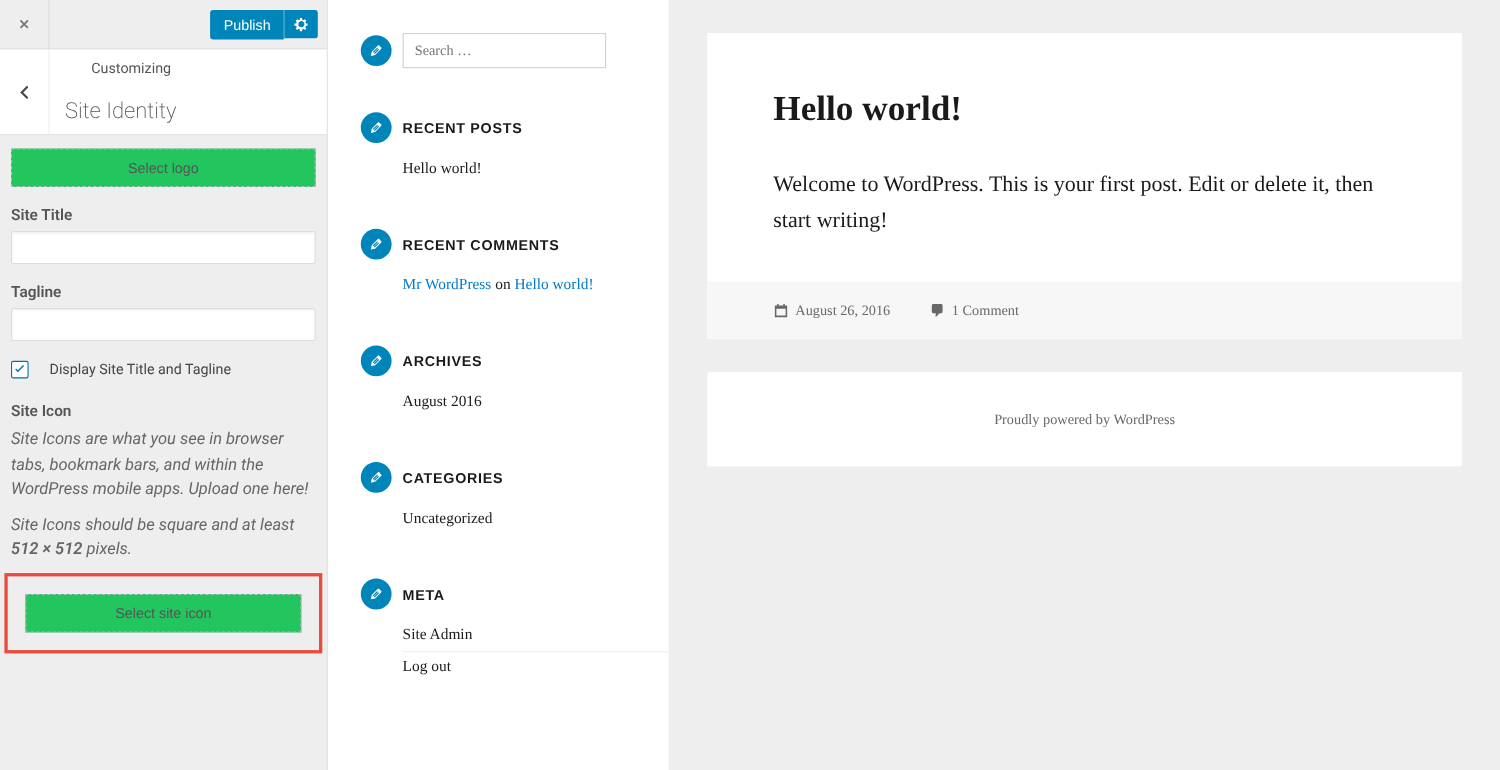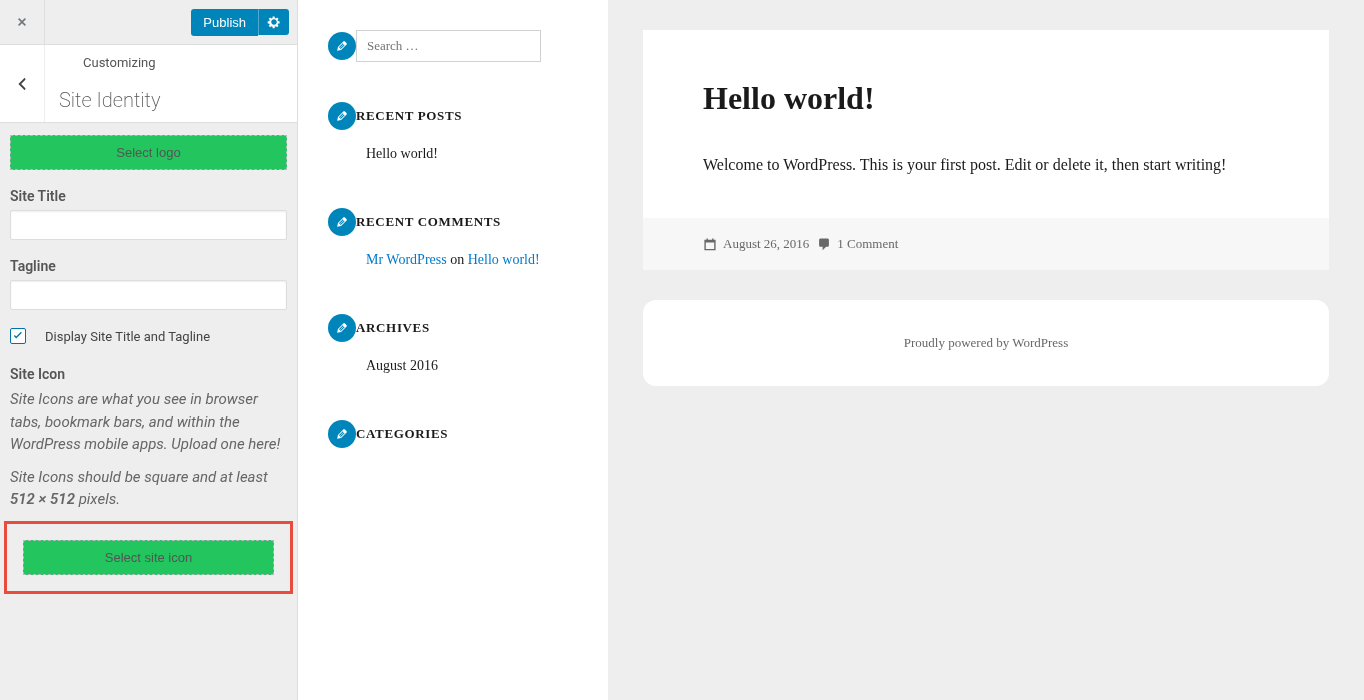--- a/index.html
+++ b/index.html
@@ -31,41 +31,41 @@
 .help-text strong { font-weight: 600; }
 .highlight-box { border: 3px solid #e74c3c; padding: 16px; margin: 0 -6px; }
 
 
 .preview { flex: 1; background: #eee; display: flex; overflow: hidden; }
 .preview-inner { flex: 1; display: flex; padding: 0; }
 
 
 .widget-sidebar { width: 310px; background: #fff; padding: 30px 0 30px 30px; }
 .widget { margin-bottom: 40px; }
-.widget-header { display: flex; align-items: center; margin-bottom: 10px; }
+.widget-header { display: flex; align-items: center; gap: 10px; margin-bottom: 10px; }
 .edit-icon { width: 28px; height: 28px; border-radius: 50%; background: #0085ba; display: flex; align-items: center; justify-content: center; flex-shrink: 0; cursor: pointer; }
 .edit-icon svg { width: 14px; height: 14px; fill: #fff; }
-.widget-title { font-family: Liberation Serif, serif; font-size: 13px; font-weight: 700; letter-spacing: 0.05em; color: #1a1a1a; }
+.widget-title { font-family: Liberation Sans, sans-serif; font-size: 13px; font-weight: 700; letter-spacing: 0.05em; color: #1a1a1a; }
 .search-input { border: 1px solid #d1d1d1; padding: 7px 10px; font-size: 13px; color: #686868; width: 185px; font-family: Georgia, serif; }
 .widget-list { list-style: none; margin-left: 38px; }
 .widget-list li { font-family: Georgia, serif; font-size: 14px; color: #1a1a1a; padding: 6px 0; border-top: 1px solid #eee; }
 .widget-list li:first-child { border-top: none; }
 .widget-list a { color: #007acc; text-decoration: none; }
 .comment-text { color: #1a1a1a; }
 
 
 .main-content { flex: 1; background: #eee; padding: 30px 35px; }
 .post-card { background: #fff; }
 .post-body { padding: 50px 60px 40px; }
 .post-title { font-family: Georgia, serif; font-size: 32px; font-weight: 700; color: #1a1a1a; margin-bottom: 35px; }
-.post-text { font-family: Georgia, serif; font-size: 16px; color: #1a1a1a; line-height: 1.6; }
-.post-meta { background: #f7f7f7; padding: 18px 60px; display: flex; align-items: center; gap: 8px; font-family: Georgia, serif; font-size: 13px; color: #686868; }
+.post-text { font-family: Georgia, serif; font-size: 20px; color: #1a1a1a; line-height: 1.6; }
+.post-meta { background: #f7f7f7; padding: 18px 60px; display: flex; align-items: center; gap: 36px; font-family: Georgia, serif; font-size: 13px; color: #686868; }
 .meta-item { display: flex; align-items: center; gap: 6px; }
 .meta-icon { width: 14px; height: 14px; fill: #686868; }
-.footer-card { background: #fff; margin-top: 30px; padding: 35px; text-align: center; font-family: Georgia, serif; font-size: 13px; color: #686868; border-radius: 13px; }
+.footer-card { background: #fff; margin-top: 30px; padding: 35px; text-align: center; font-family: Georgia, serif; font-size: 13px; color: #686868; }
 </style>
 </head>
 <body>
 
 <div class="app">
 
   <aside class="customizer">
     <div class="cust-header">
       <div class="close-btn">
         <svg viewBox="0 0 20 20" width="16" height="16" fill="currentColor">
@@ -182,22 +182,39 @@
 
         <div class="widget">
           <div class="widget-header">
             <div class="edit-icon">
                 <svg viewBox="0 0 20 20">
                   <path d="M13.89 3.39l2.71 2.72c.46.46.42 1.24.03 1.64l-8.01 8.02-5.56 1.16 1.16-5.58 8.01-8.02c.41-.39 1.21-.4 1.66.06zm-2.73 2.79l-5.59 5.61 1.11 1.11 5.54-5.65-1.06-1.07zm-2.97 8.23l5.58-5.6-1.07-1.08-5.59 5.6 1.08 1.08z"></path>
                 </svg>
               </div>
             <div class="widget-title">CATEGORIES</div>
           </div>
-        </div>
-
+          <ul class="widget-list">
+              <li>Uncategorized</li>
+            </ul>
+        </div>
+
+        <div class="widget">
+          <div class="widget-header">
+            <div class="edit-icon">
+                <svg viewBox="0 0 20 20">
+                  <path d="M13.89 3.39l2.71 2.72c.46.46.42 1.24.03 1.64l-8.01 8.02-5.56 1.16 1.16-5.58 8.01-8.02c.41-.39 1.21-.4 1.66.06zm-2.73 2.79l-5.59 5.61 1.11 1.11 5.54-5.65-1.06-1.07zm-2.97 8.23l5.58-5.6-1.07-1.08-5.59 5.6 1.08 1.08z"></path>
+                </svg>
+              </div>
+            <div class="widget-title">META</div>
+          </div>
+          <ul class="widget-list">
+            <li>Site Admin</li>
+            <li>Log out</li>
+          </ul>
+        </div>
       </div>
 
       <div class="main-content">
         <article class="post-card">
           <div class="post-body">
             <h1 class="post-title">Hello world!</h1>
             <p class="post-text">Welcome to WordPress. This is your first post. Edit or delete it, then start writing!</p>
           </div>
           <div class="post-meta">
             <div class="meta-item">

